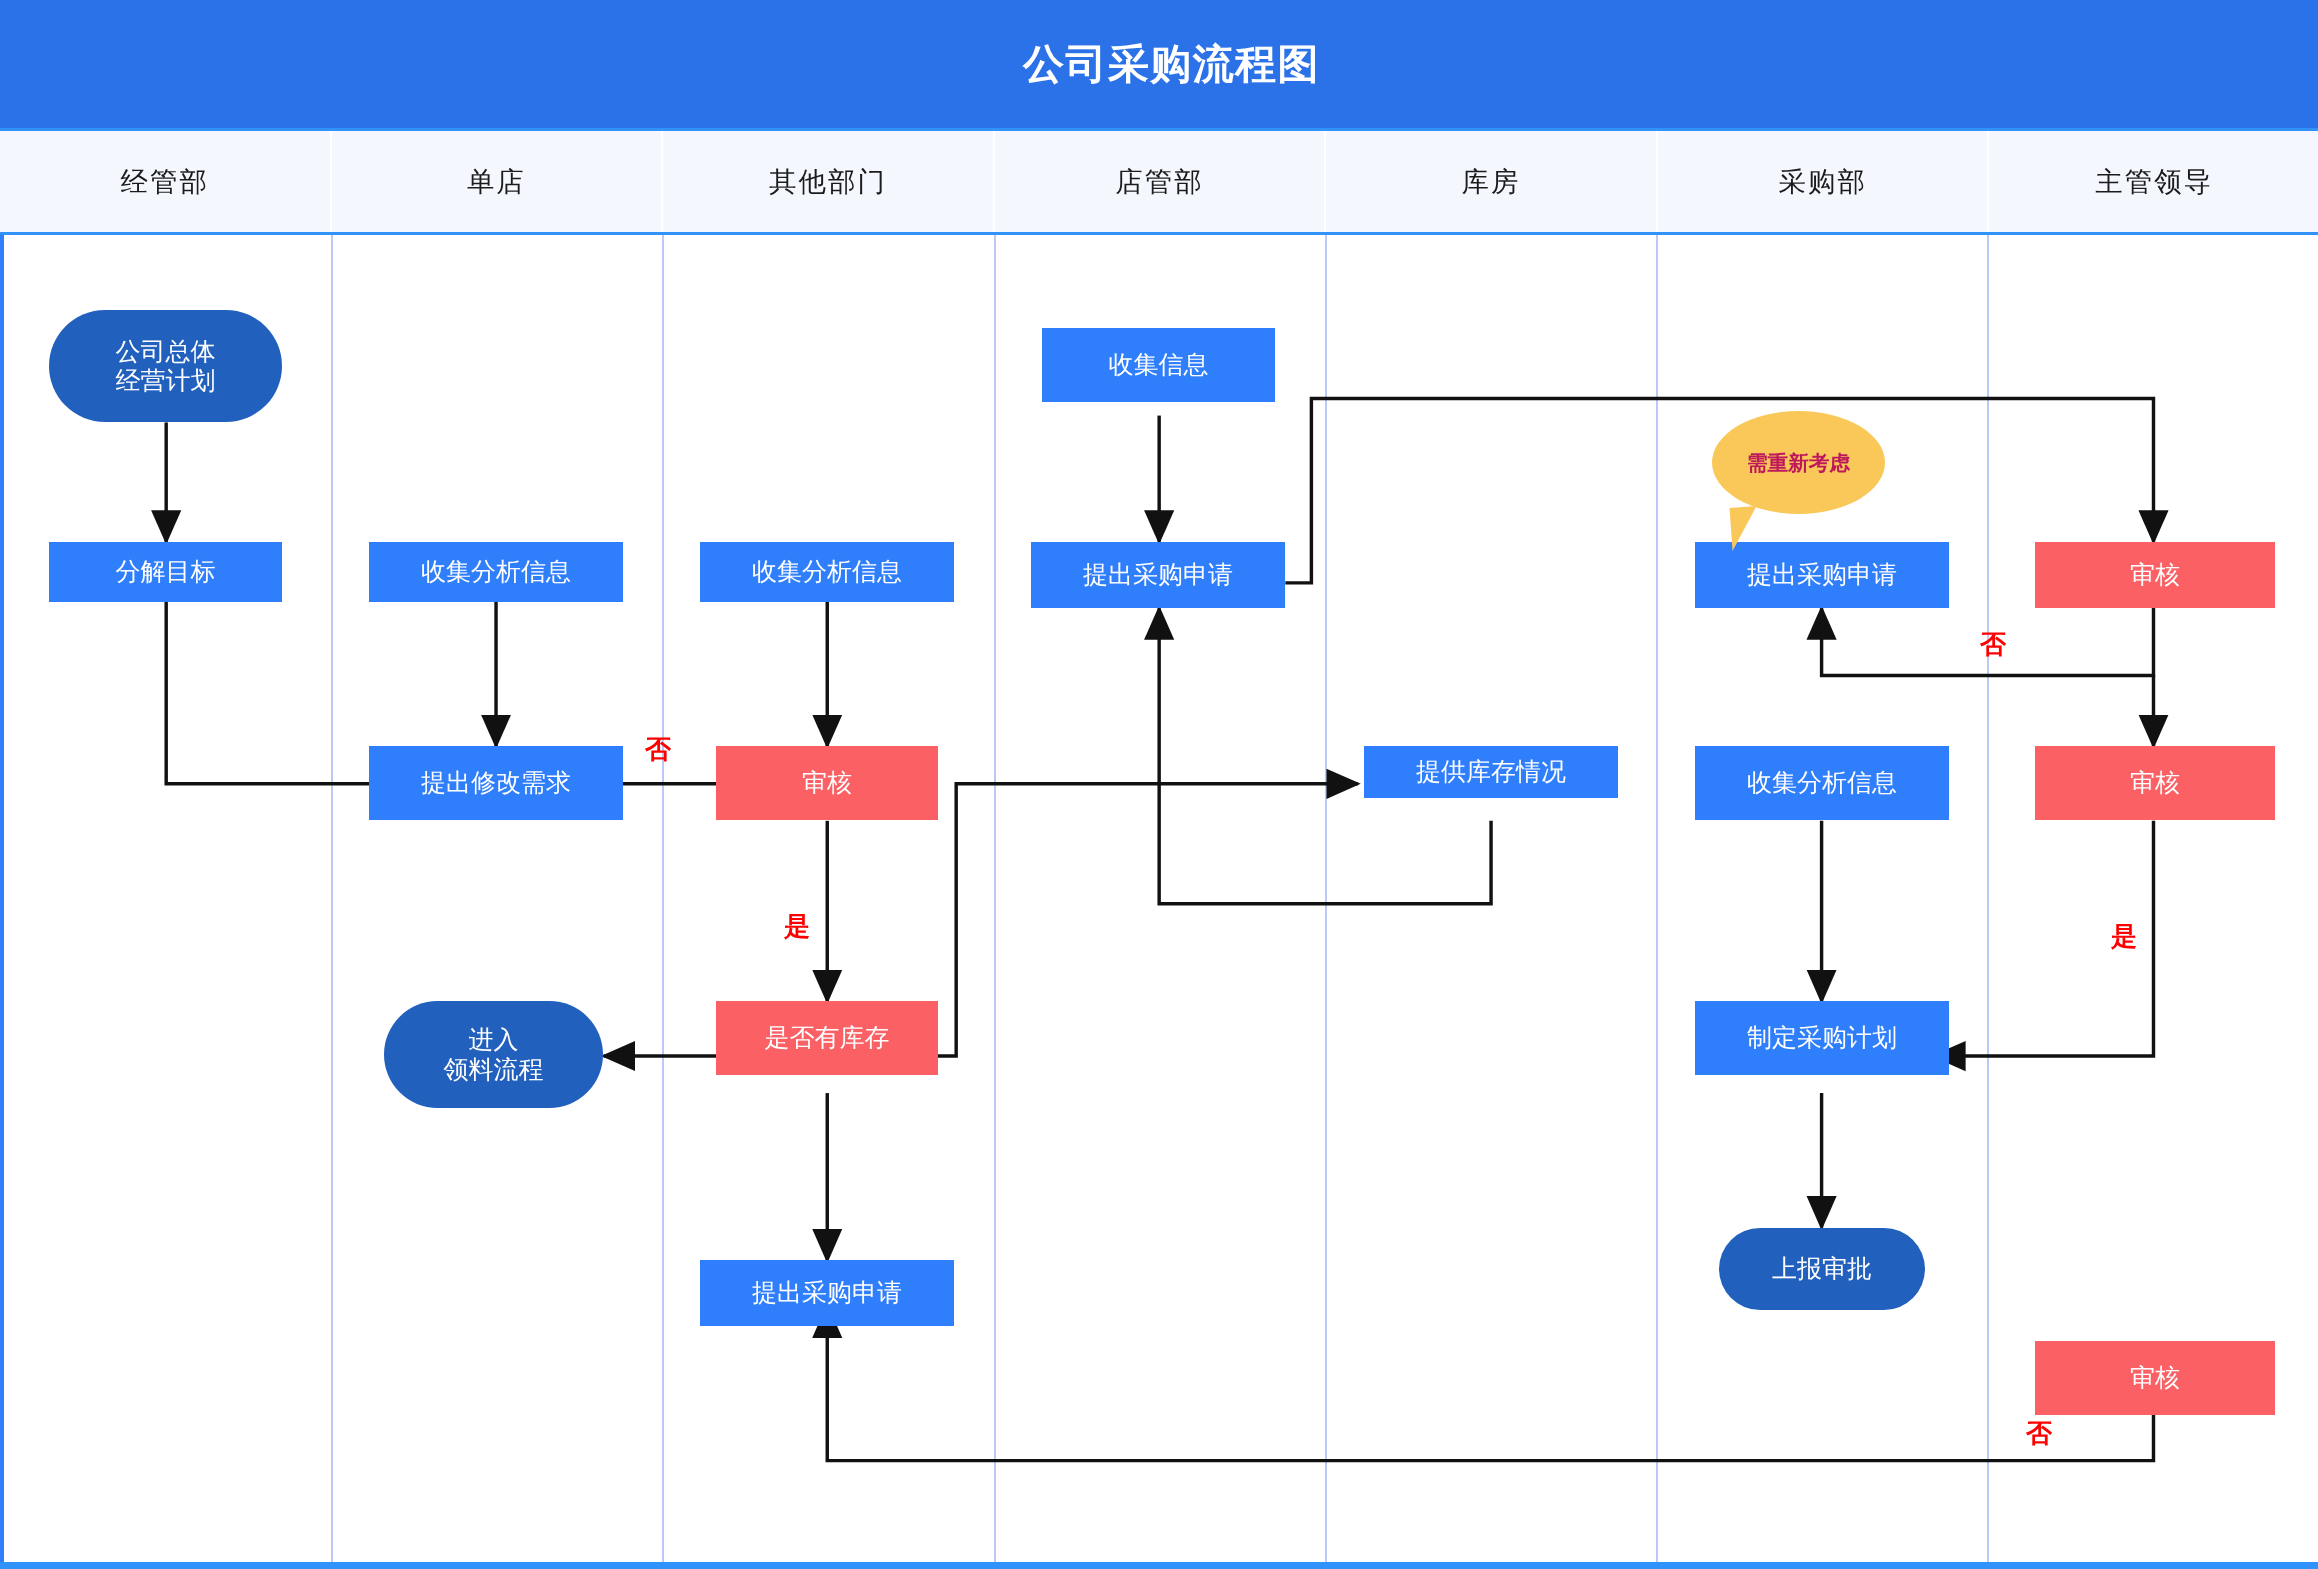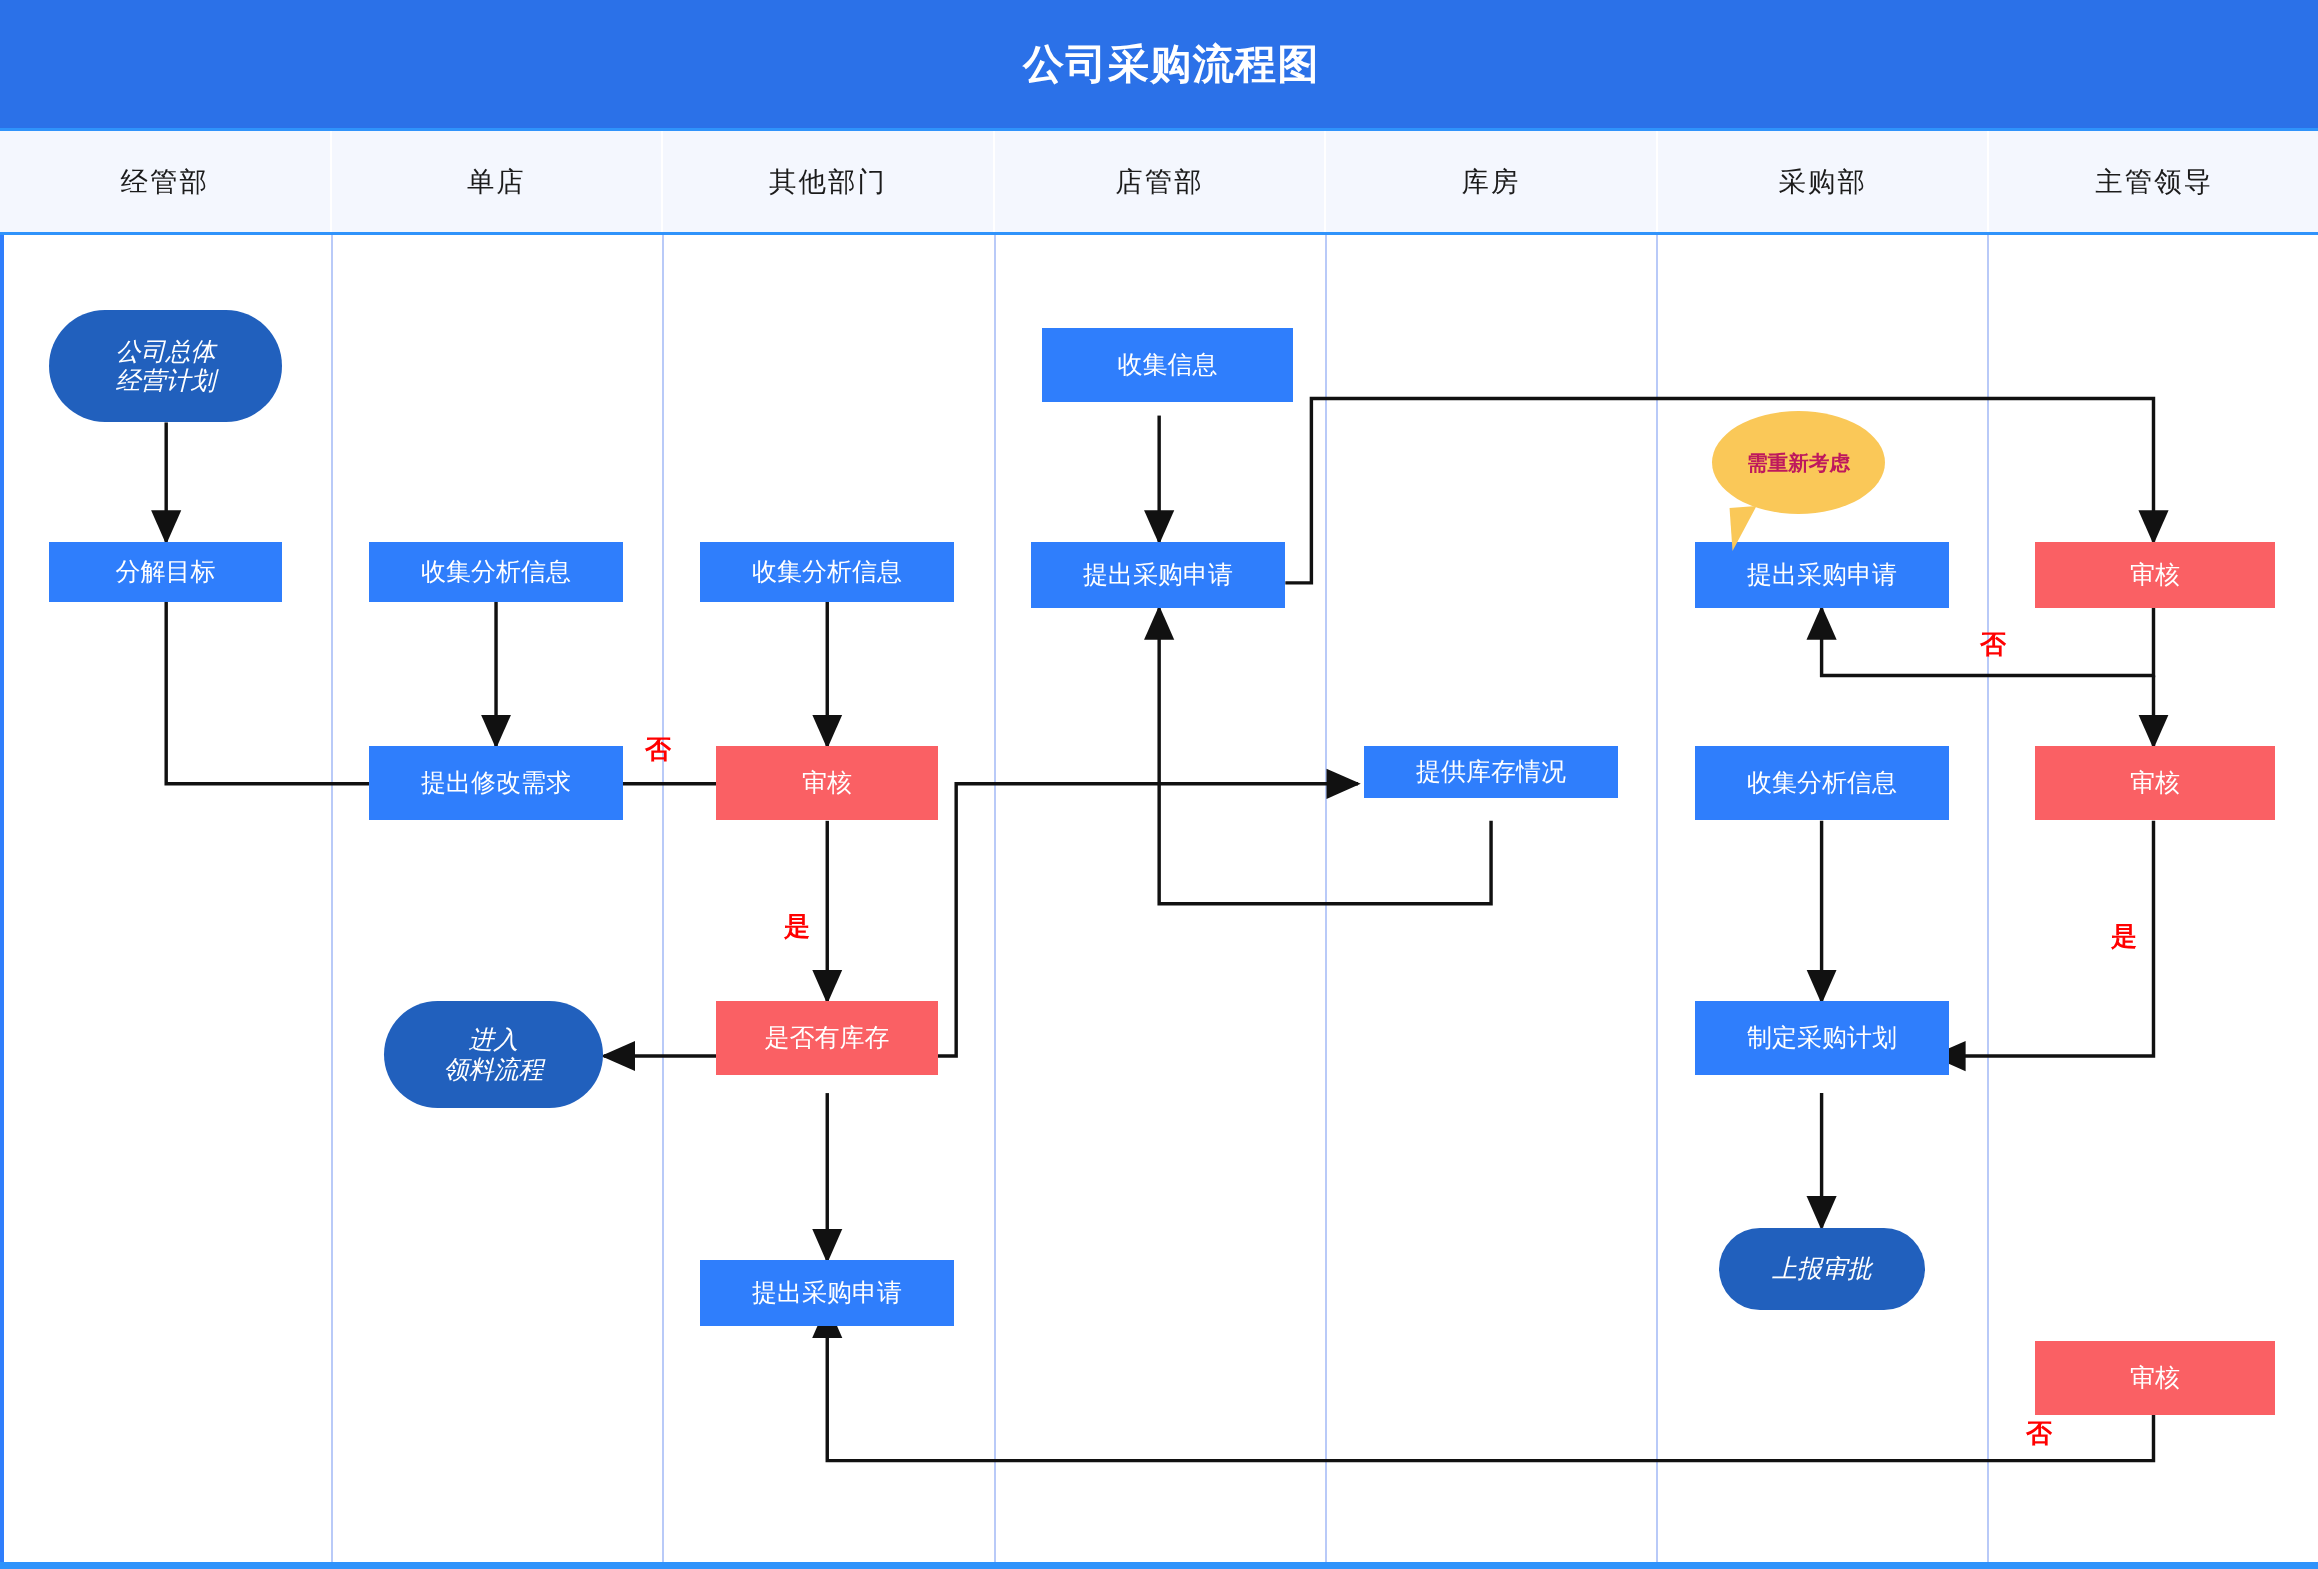--- a/index.html
+++ b/index.html
@@ -96,21 +96,21 @@
     display: flex;
     align-items: center;
     justify-content: center;
     text-align: center;
     color: #ffffff;
     line-height: 1.18;
     box-sizing: border-box;
   }
   .node.process   { background: #2f7efc; font-size: 25px; }
   .node.decision  { background: #fa6064; font-size: 25px; }
-  .node.terminal  { background: #2160bd; border-radius: 685px; font-size: 25px; font-style: italic; }
+  .node.terminal  { background: #2160bd; border-radius: 685px; font-size: 25px; }
   .node .nl { display: block; }
 
   .callout {
     position: absolute;
     background: #fac858;
     border-radius: 50%;
     display: flex;
     align-items: center;
     justify-content: center;
     color: #be185d;
@@ -276,21 +276,21 @@
   </div>
 
   <div class="node decision" style="left:716px; top:1001px; width:222px; height:74px;">
     <span>是否有库存</span>
   </div>
 
   <div class="node process" style="left:700px; top:1260px; width:254px; height:66px;">
     <span>提出采购申请</span>
   </div>
 
-  <div class="node process" style="left:1042px; top:328px; width:251px; height:74px;">
+  <div class="node process" style="left:1042px; top:328px; width:233px; height:74px;">
     <span>收集信息</span>
   </div>
 
   <div class="node process" style="left:1031px; top:542px; width:254px; height:66px;">
     <span>提出采购申请</span>
   </div>
 
   <div class="node process" style="left:1364px; top:746px; width:254px; height:52px;">
     <span>提供库存情况</span>
   </div>

